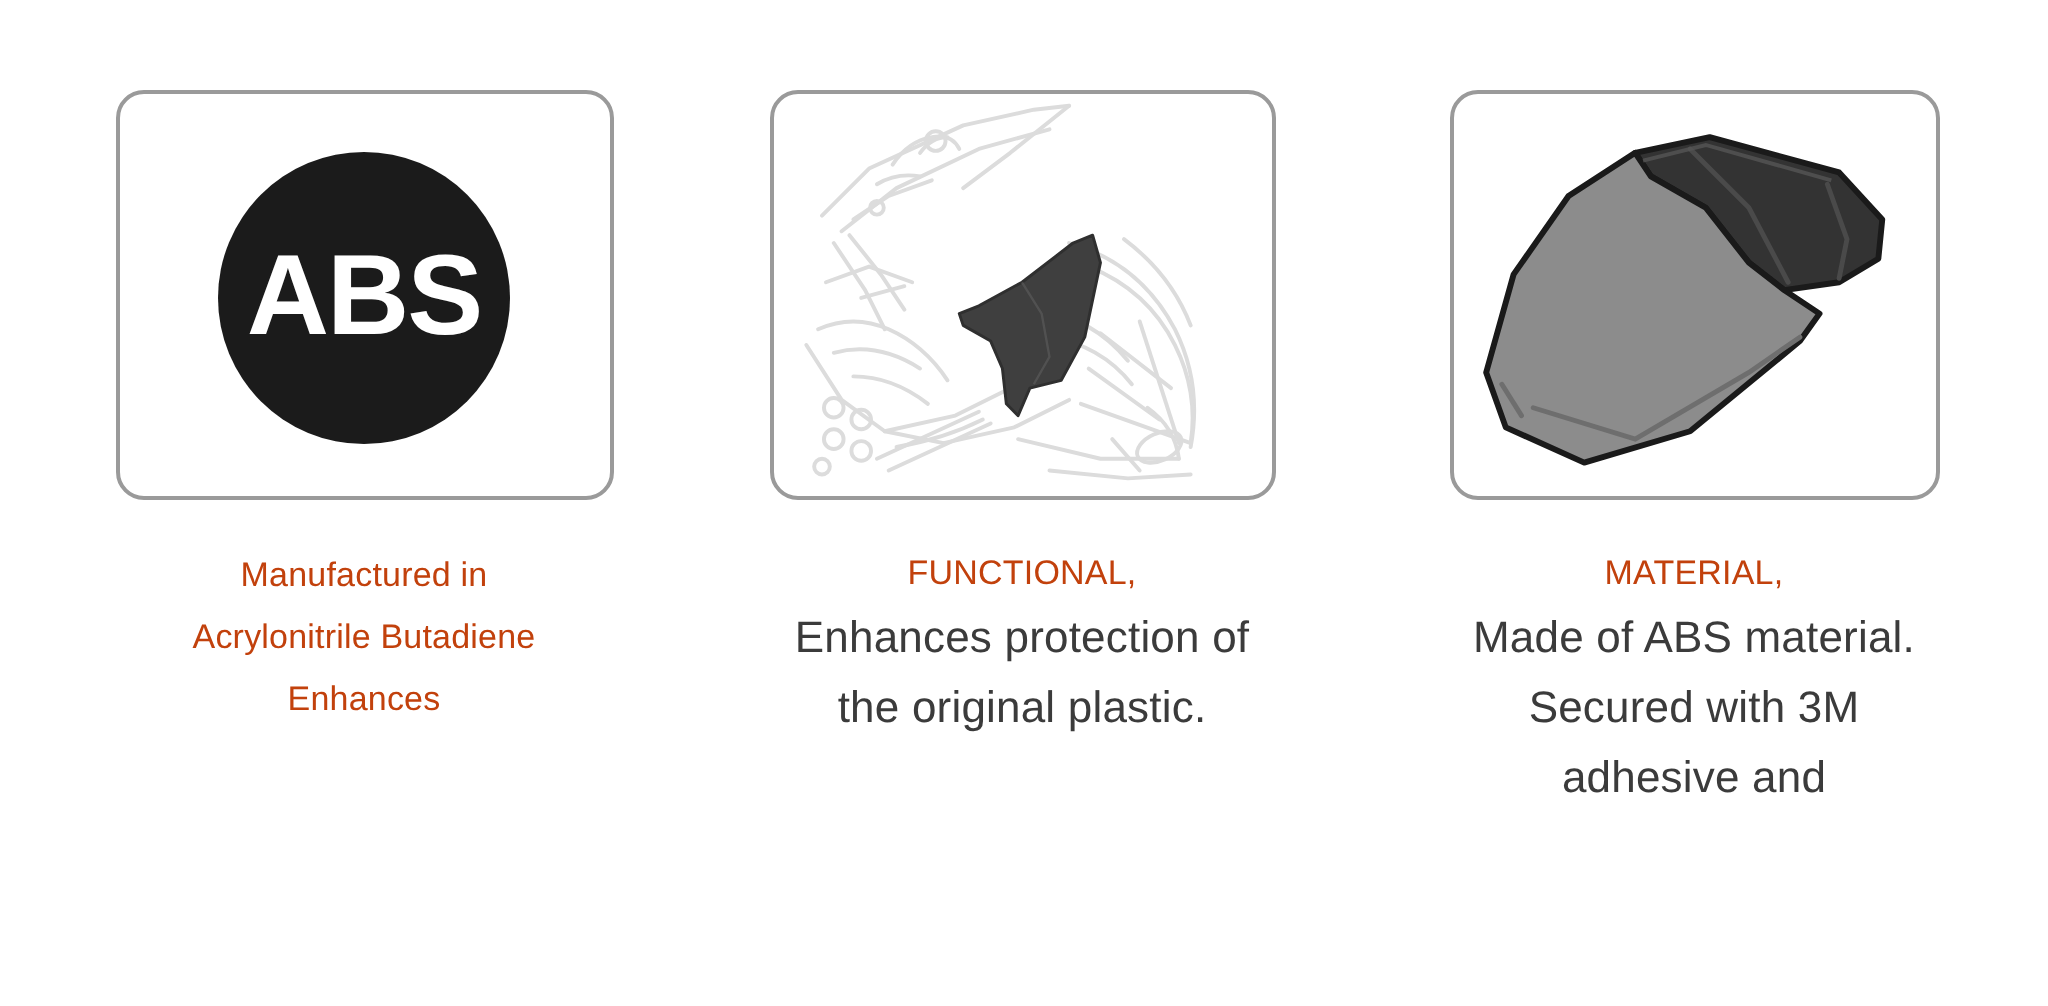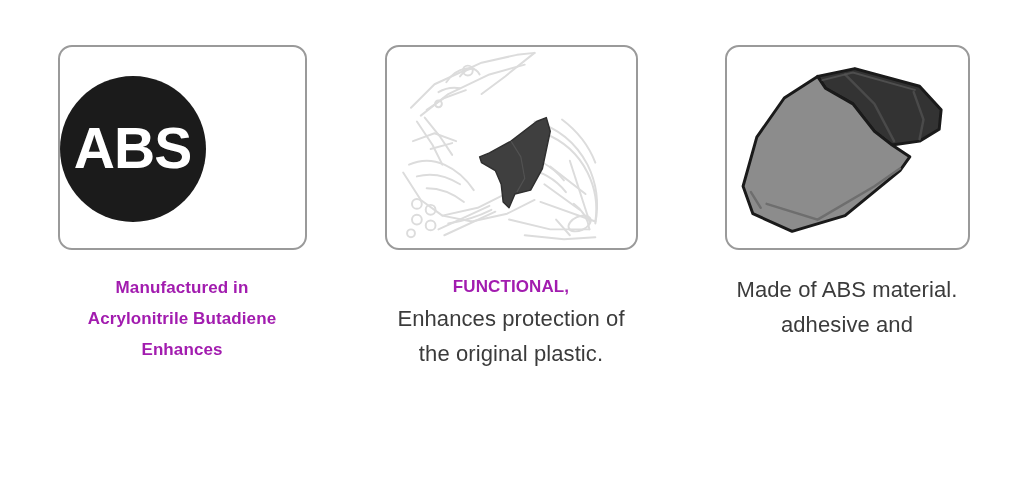--- a/index.html
+++ b/index.html
@@ -40,21 +40,21 @@
   .col-3 { width: 354px; }
 
   .card {
     box-sizing: border-box;
     border: 2px solid #9a9a9a;
     border-radius: 14px;
     background: #ffffff;
     margin-top: 45px;
     display: flex;
     align-items: center;
-    justify-content: flex-start;
+    justify-content: center;
     overflow: hidden;
   }
   .card-1 { width: 249px; height: 205px; }
   .card-2 { width: 253px; height: 205px; }
   .card-3 { width: 245px; height: 205px; }
 
   
   .abs-badge {
     width: 146px;
     height: 146px;
@@ -82,22 +82,22 @@
   }
 
   
   .text-block {
     margin-top: 22px;
     text-align: center;
     width: 100%;
   }
   .heading {
     font-size: 17px;
-    font-weight: bold;
-    color: #a21caf;
+    font-weight: normal;
+    color: #c2410c;
     line-height: 29px;
     letter-spacing: 0.1px;
     text-align: center;
   }
   .body-line {
     font-size: 22px;
     font-weight: normal;
     color: #3b3b3b;
     line-height: 35px;
     letter-spacing: 0.1px;
@@ -206,19 +206,21 @@
           <path d="M40 160 L92 176 L150 142 L176 124" fill="none" stroke="#6e6e6e" stroke-width="2.5" stroke-linecap="round"></path>
           <path d="M24 148 L34 164" fill="none" stroke="#6e6e6e" stroke-width="2.5" stroke-linecap="round"></path>
 
           <path d="M120 28 L150 58 L170 96" fill="none" stroke="#4a4a4a" stroke-width="2.5" stroke-linecap="round"></path>
           <path d="M190 46 L200 74 L196 94" fill="none" stroke="#4a4a4a" stroke-width="2.5" stroke-linecap="round"></path>
 
           <path d="M96 34 L128 26 L192 44" fill="none" stroke="#555555" stroke-width="2" opacity="0.8"></path>
         </svg>
       </div>
       <div class="text-block">
+        <div class="heading">MATERIAL,</div>
         <div class="body-line">Made of ABS material.</div>
+        <div class="body-line">Secured with 3M</div>
         <div class="body-line">adhesive and</div>
       </div>
     </div>
 
   </div>
 </div>
 
 </body></html>

